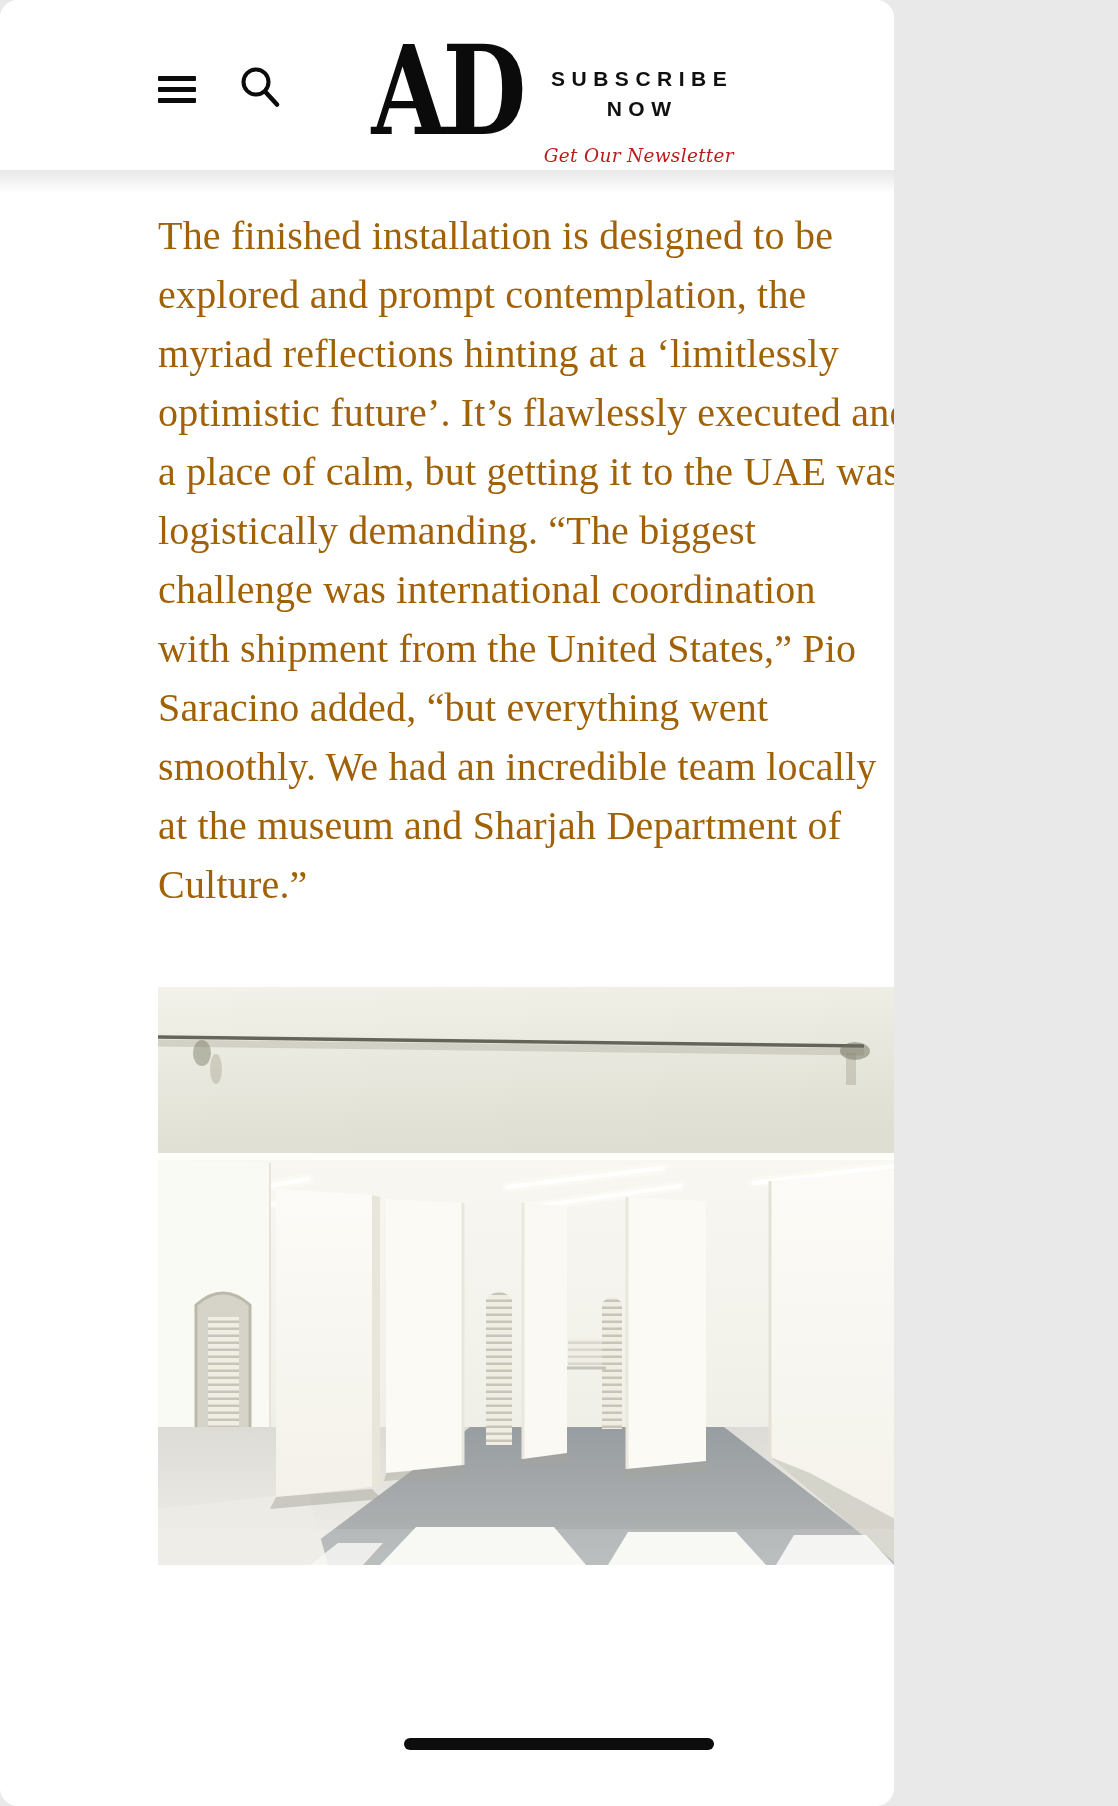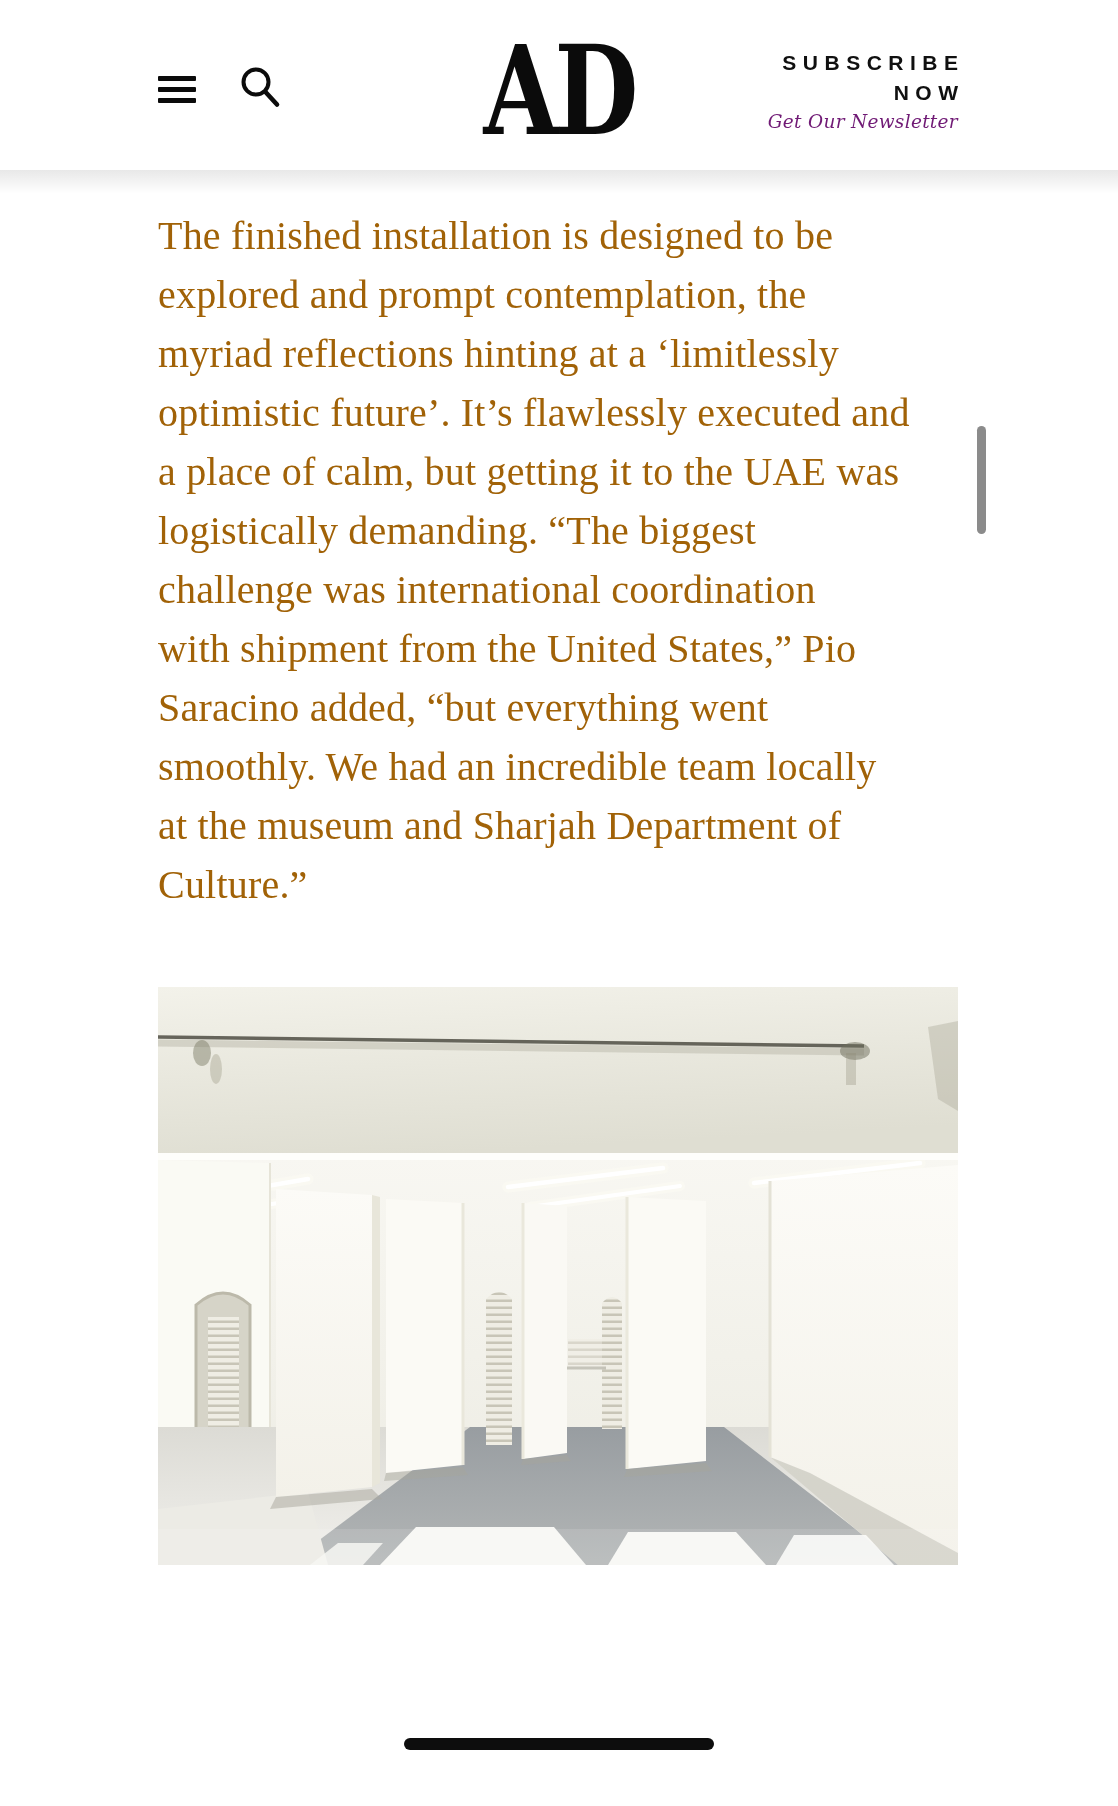--- a/index.html
+++ b/index.html
@@ -1,32 +1,32 @@
 <!DOCTYPE html>
 <html><head>
 <meta charset="utf-8">
 <style>
   html,body{margin:0;padding:0;background:#e9e9e9;}
-  .screen{position:relative;width:1118px;height:1806px;background:#ffffff;overflow:hidden;
-          font-family:"Liberation Serif",serif;}
+  .screen{position:relative;width:894px;height:1806px;background:#ffffff;overflow:hidden;
+          font-family:"Liberation Serif",serif;border-radius:18px;}
   
   .header{position:absolute;top:0;left:0;right:0;height:170px;background:#ffffff;z-index:6;}
   .header-shadow{position:absolute;top:170px;left:0;right:0;height:24px;z-index:5;
           background:linear-gradient(to bottom,rgba(0,0,0,0.09),rgba(0,0,0,0));}
   .hamburger{position:absolute;left:158px;top:76px;width:38px;height:27px;cursor:pointer;}
   .hamburger span{display:block;width:38px;height:4.6px;background:#0b0b0b;border-radius:1px;margin-bottom:6.4px;}
   .search{position:absolute;left:238px;top:62px;width:46px;height:48px;cursor:pointer;}
   .logo{position:absolute;left:50%;top:36px;transform:translateX(-50%) scaleX(0.78);
         font-family:"DejaVu Serif",serif;font-weight:700;font-size:124px;line-height:110px;
         letter-spacing:-5px;color:#0b0b0b;white-space:nowrap;}
-  .subscribe{position:absolute;right:160px;top:48px;text-align:right;cursor:pointer;}
+  .subscribe{position:absolute;right:160px;top:64px;text-align:center;cursor:pointer;}
   .sub-line{font-family:"Liberation Sans",sans-serif;font-weight:bold;font-size:21px;
         letter-spacing:6.5px;margin-right:-6.5px;line-height:30px;color:#101010;}
   .newsletter{font-family:"DejaVu Serif",serif;font-style:italic;font-size:18.5px;
-        color:#701a75;margin-top:3px;letter-spacing:0.3px;}
+        color:#b91c1c;margin-top:21px;letter-spacing:0.3px;}
   
   .para{position:absolute;left:158px;width:920px;color:#a16207;font-size:40px;line-height:59px;
         letter-spacing:0.2px;white-space:pre;overflow:hidden;}
   #para1{top:206px;}
   #para2{top:1641px;height:165px;}
   .photo{position:absolute;left:158px;top:987px;width:800px;height:578px;background:#f1f0ea;}
   .photo svg{display:block;width:100%;height:100%;}
   
   .scroll-thumb{position:absolute;left:977px;top:426px;width:9px;height:108px;border-radius:5px;
         background:#8b8b8b;z-index:7;}

